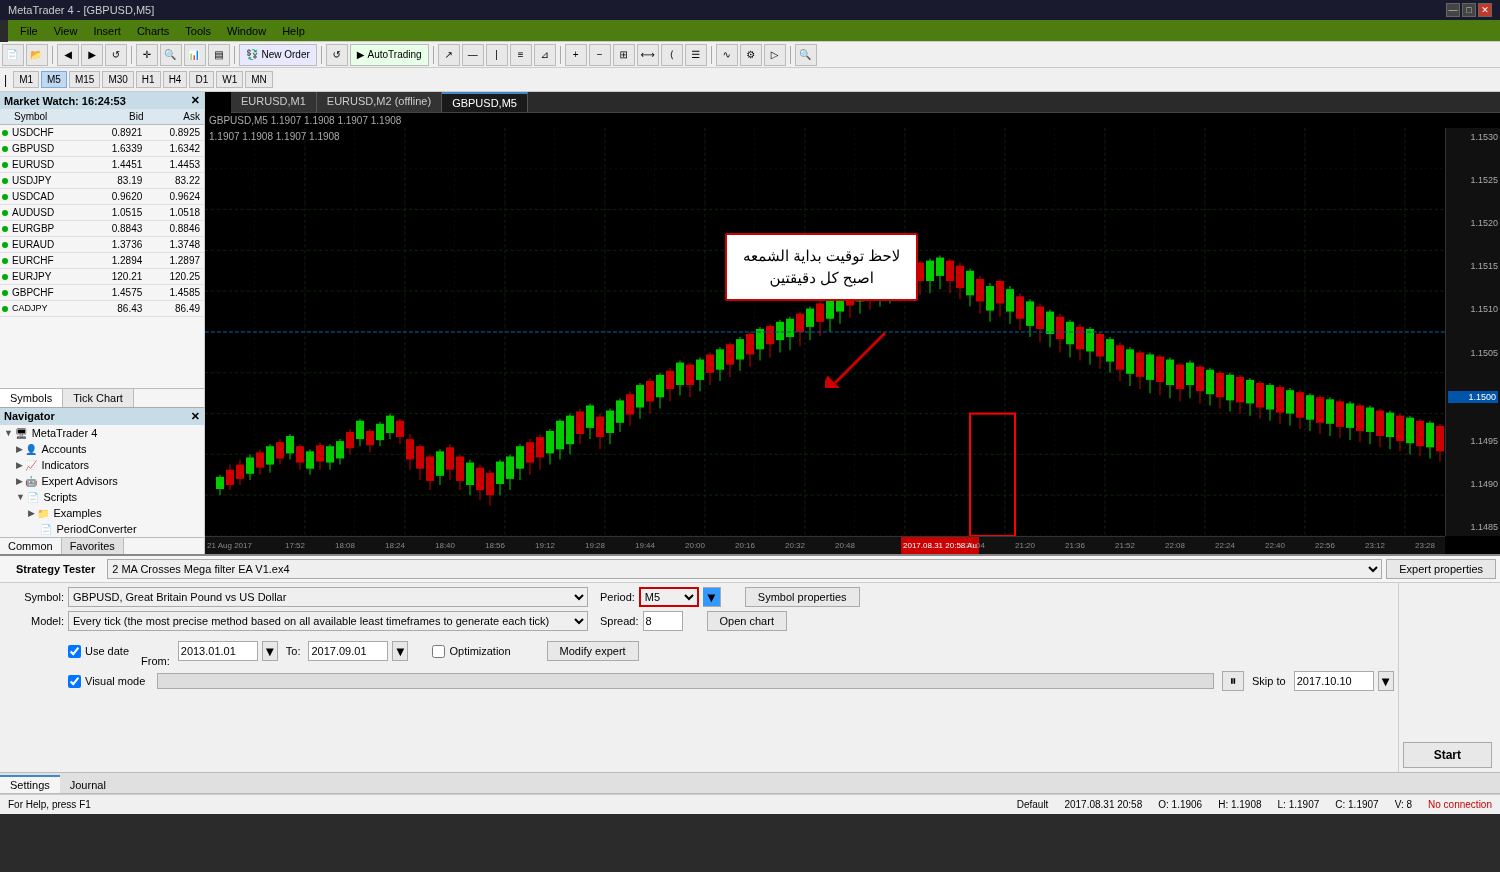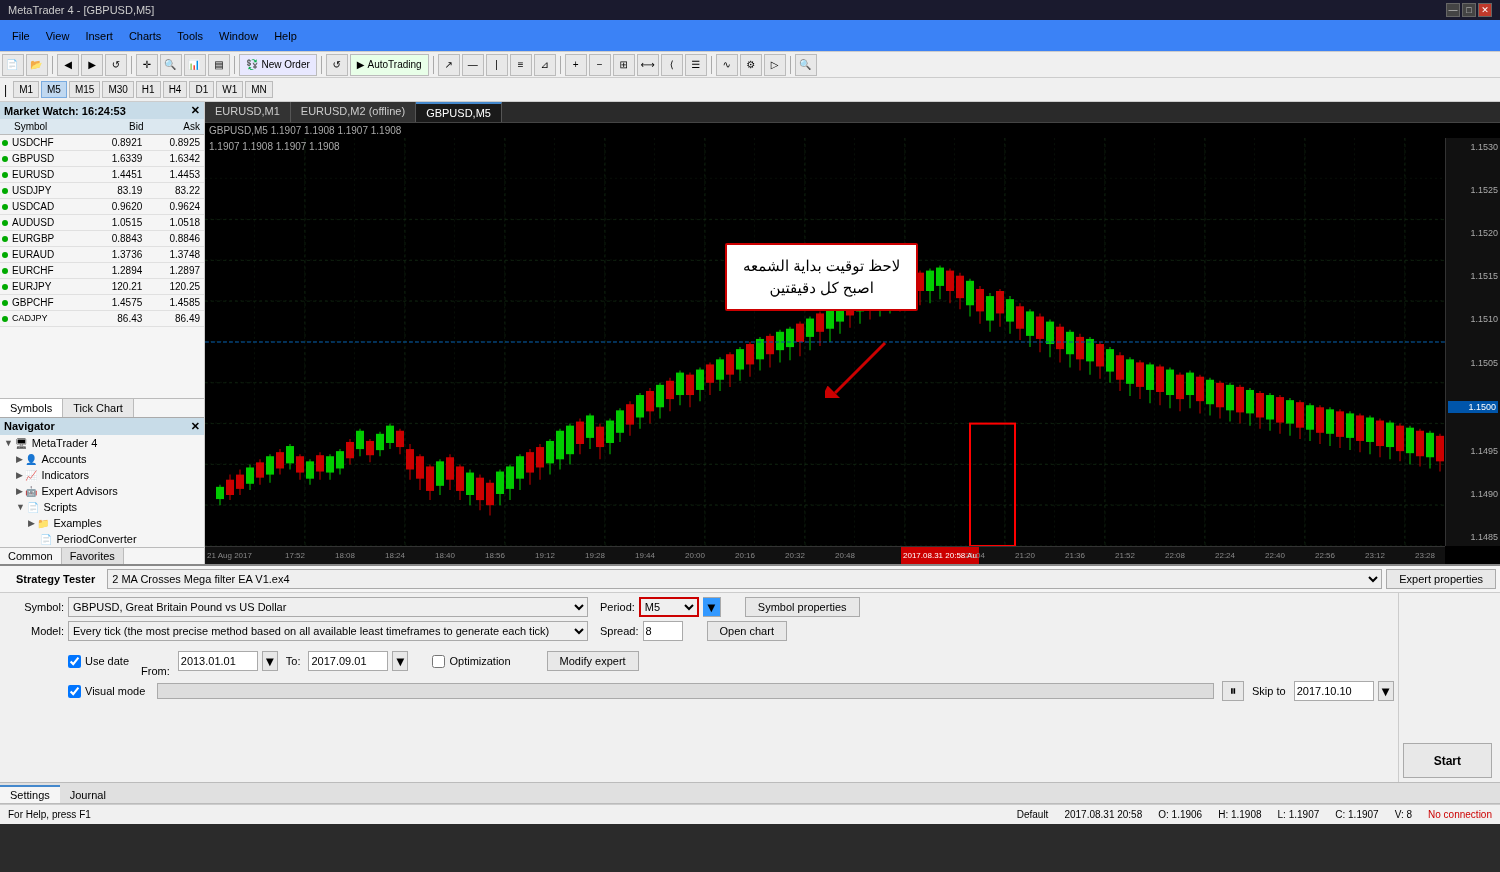--- a/index.html
+++ b/index.html
@@ -3,21 +3,21 @@
   <meta charset="utf-8">
   <style>
     * { margin: 0; padding: 0; box-sizing: border-box; }
     body { width: 1500px; height: 872px; background: #2b2b2b; font-family: 'Segoe UI', Tahoma, Geneva, Verdana, sans-serif; font-size: 11px; color: #000; overflow: hidden; }
     
     
     #title-bar { background: #1a1a2e; color: #ccc; height: 20px; display: flex; align-items: center; justify-content: space-between; padding: 0 8px; }
     #title-bar .ctrl-btn { width: 14px; height: 14px; background: #444; border: 1px solid #666; cursor: pointer; font-size: 9px; display: flex; align-items: center; justify-content: center; color: #ccc; }
     
     
-    #menu-bar { background: #3b82f6; height: 32px; display: flex; align-items: center; padding: 0 4px; border-bottom: 1px solid #ccc; }
+    #menu-bar { background: #4d7c0f; height: 22px; display: flex; align-items: center; padding: 0 4px; border-bottom: 1px solid #ccc; margin-left: 8px; }
     #menu-bar .menu-item { padding: 2px 8px; font-size: 11px; cursor: pointer; color: #000; }
     
     
     #toolbar1 { background: #f0f0f0; height: 26px; display: flex; align-items: center; padding: 0 2px; border-bottom: 1px solid #ccc; gap: 2px; }
     .tb-btn { width: 22px; height: 22px; background: #e8e8e8; border: 1px solid #bbb; cursor: pointer; display: flex; align-items: center; justify-content: center; font-size: 10px; }
     .tb-sep { width: 1px; height: 18px; background: #aaa; margin: 0 2px; }
     .tb-btn-wide { height: 22px; background: #e8e8e8; border: 1px solid #bbb; cursor: pointer; display: flex; align-items: center; justify-content: center; font-size: 10px; padding: 0 6px; gap: 3px; }
     .new-order-btn { background: #e8e8ff; }
     .autotrading-btn { background: #e8ffe8; }
     
@@ -58,21 +58,21 @@
     #navigator { border-top: 1px solid #aaa; }
     #navigator-header { background: #c8dce8; padding: 2px 4px; font-size: 11px; font-weight: bold; display: flex; justify-content: space-between; }
     .nav-item { display: flex; align-items: center; padding: 2px 4px; cursor: pointer; font-size: 11px; }
     .nav-indent1 { padding-left: 16px; }
     .nav-indent2 { padding-left: 28px; }
     .nav-icon { margin-right: 4px; font-size: 10px; }
     .expand-icon { margin-right: 2px; font-size: 9px; color: #555; }
     
     
     #chart-area { flex: 1; display: flex; flex-direction: column; background: #000; }
-    #chart-tabs { display: flex; background: #2a2a2a; border-bottom: 1px solid #444; }
+    #chart-tabs { display: flex; background: #2a2a2a; border-bottom: 1px solid #444; margin-left: 26px; }
     .chart-tab { padding: 3px 10px; font-size: 11px; cursor: pointer; background: #333; color: #ccc; border-right: 1px solid #555; }
     .chart-tab.active { background: #1a1a1a; color: #fff; border-top: 2px solid #4488cc; }
     #chart-container { flex: 1; position: relative; background: #000; overflow: hidden; }
     
     
     #chart-info { position: absolute; top: 18px; left: 4px; color: #aaa; font-size: 10px; z-index: 10; }
     
     
     #price-axis { position: absolute; right: 0; top: 0; width: 55px; height: 100%; background: #111; border-left: 1px solid #333; display: flex; flex-direction: column; justify-content: space-between; padding: 4px 2px; }
     .price-label { font-size: 9px; color: #aaa; text-align: right; }
@@ -790,21 +790,21 @@
           <div class="progress-bar-fill" style="width:0%;height:100%;background:#aaa;"></div>
         </div>
         <button style="width:22px;height:20px;margin-left:4px;border:1px solid #aaa;background:#e8e8e8;cursor:pointer;">⏸</button>
         <span style="font-size:11px;margin:0 4px;">Skip to</span>
         <input type="text" value="2017.10.10" style="width: 80px; height: 20px; border: 1px solid rgb(170, 170, 170); font-size: 11px; padding: 0px 2px;">
         <button style="width:16px;height:20px;border:1px solid #aaa;background:#e8e8e8;cursor:pointer;">▼</button>
       </div>
     </div>
 
     <div style="padding:4px;display:flex;flex-direction:column;align-items:flex-end;justify-content:flex-end;border-left:1px solid #ccc;padding-right:8px;">
-      <button id="start-btn" style="height:35px;padding:0 30px;background:#e8e8e8;border:1px solid #aaa;cursor:pointer;font-size:12px;font-weight:bold;margin-top:auto;">Start</button>
+      <button id="start-btn" style="height:26px;padding:0 30px;background:#e8e8e8;border:1px solid #aaa;cursor:pointer;font-size:12px;font-weight:bold;margin-top:auto;">Start</button>
     </div>
   </div>
 
   <div id="bottom-tabs-row" style="display:flex;background:#e0e0e0;border-top:1px solid #bbb;height:22px;align-items:flex-end;">
     <div class="bottom-tab active" style="padding:2px 10px;font-size:11px;cursor:pointer;background:#f5f5f5;border-top:2px solid #4488cc;">Settings</div>
     <div class="bottom-tab" style="padding:2px 10px;font-size:11px;cursor:pointer;background:#e0e0e0;">Journal</div>
   </div>
 </div>
 
 <div id="status-bar" style="background:#f0f0f0;height:20px;display:flex;align-items:center;padding:0 8px;border-top:1px solid #ccc;font-size:10px;gap:16px;">

